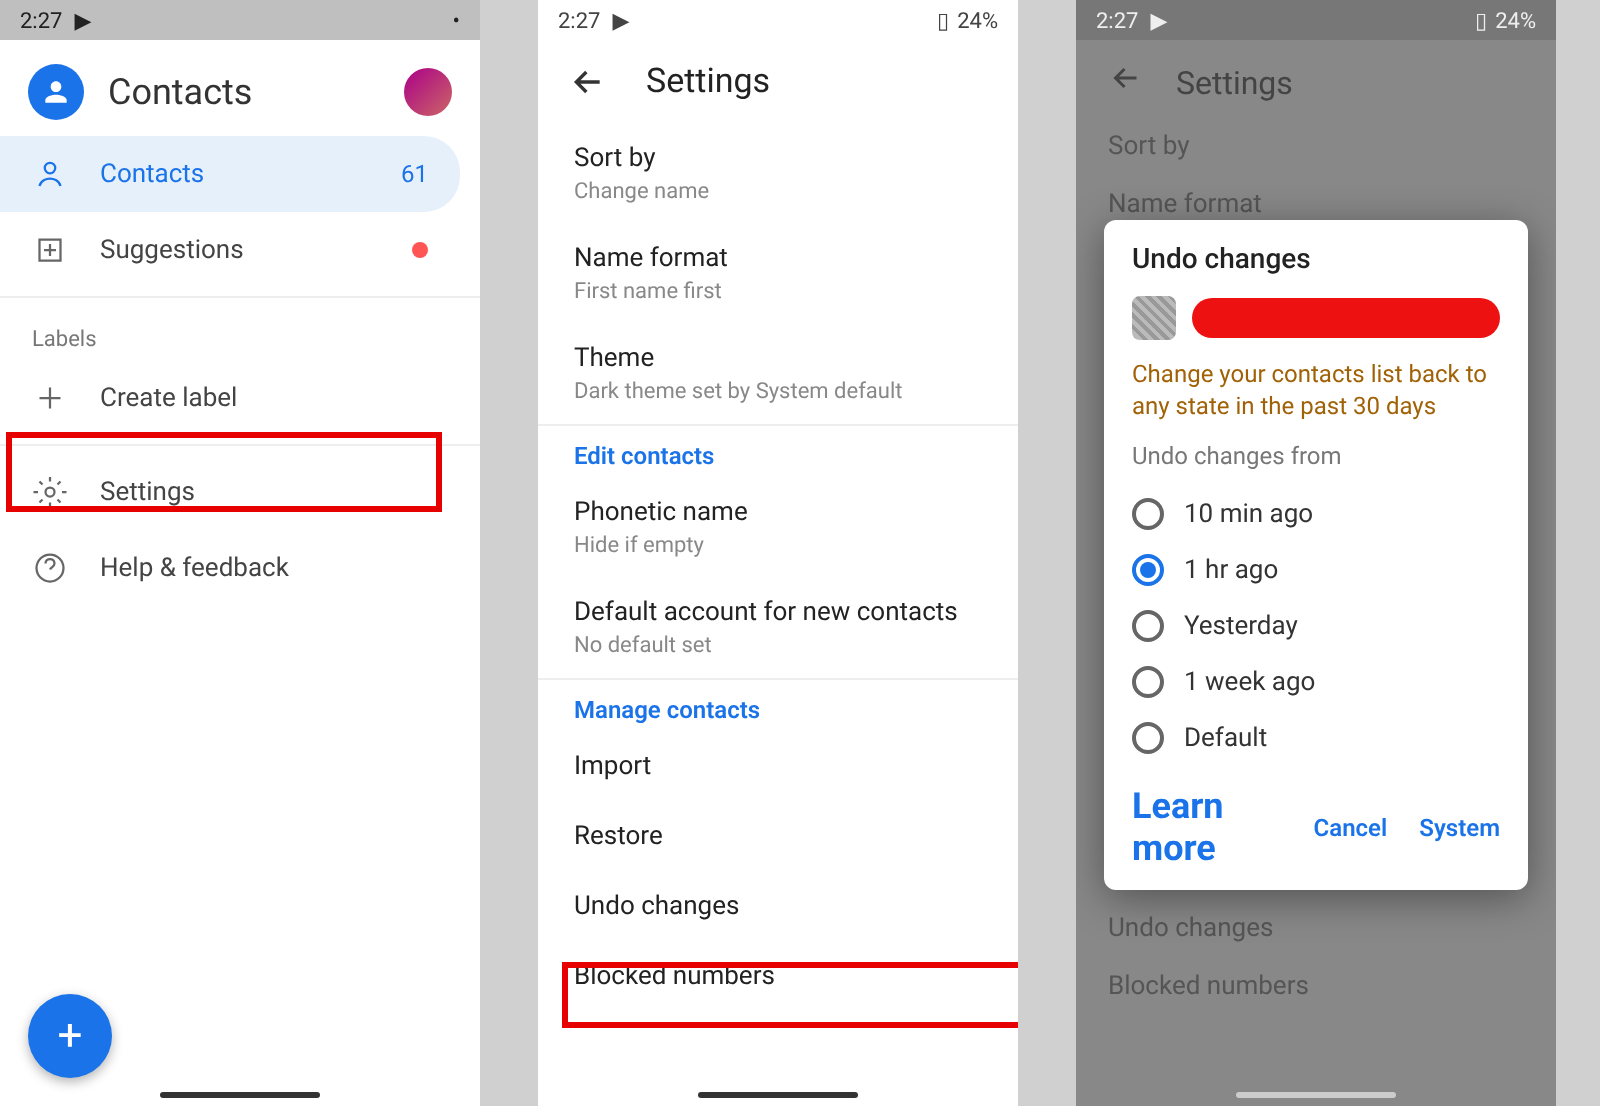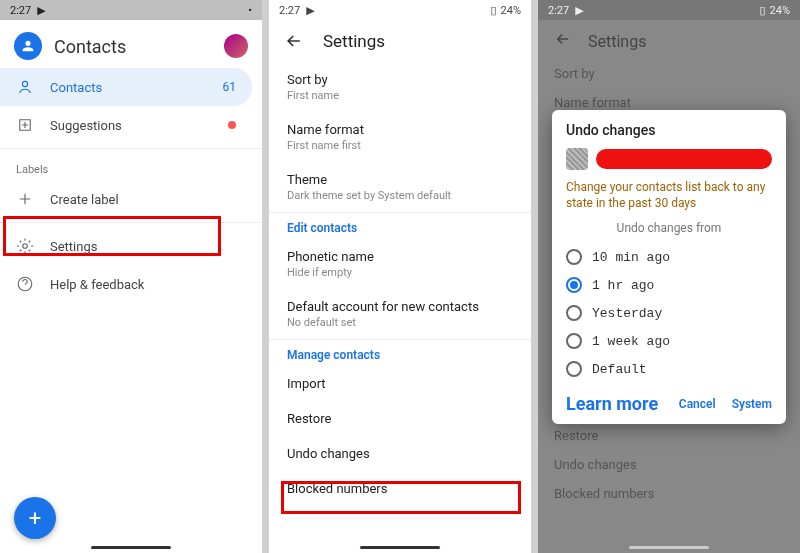--- a/index.html
+++ b/index.html
@@ -1,18 +1,18 @@
 <!DOCTYPE html>
 <html><head>
 <meta charset="utf-8">
 <style>
   * { box-sizing: border-box; margin: 0; padding: 0; }
   html, body { width: 800px; height: 553px; overflow: hidden; font-family: Roboto, Arial, sans-serif; background: #ccc; }
   .stage { position: relative; width: 800px; height: 553px; background:#d0d0d0; }
-  .phone { position: absolute; top: 0; width: 262px; height: 553px; background: #fff; overflow:hidden; }
+  .phone { position: absolute; top: 0; width: 240px; height: 553px; background: #fff; overflow:hidden; }
   .p1 { left: 0; }
   .p2 { left: 269px; }
   .p3 { left: 538px; }
   
   .status { height: 20px; font-size: 11px; color:#444; display:flex; align-items:center; padding:0 10px; }
   .status .left { display:flex; gap:6px; align-items:center; }
   .status .right { margin-left:auto; display:flex; align-items:center; gap:4px; }
   .p1 .status { background:#bfbfbf; color:#222; }
   
   .p1-header { display:flex; align-items:center; padding:12px 14px 8px; }
@@ -46,22 +46,22 @@
   .p3 .status { color:#eee; }
   .bg-settings { position:absolute; top:20px; left:0; right:0; bottom:0; background:#888; color:#444; padding:10px 16px; }
   .bg-settings .hdr { display:flex; align-items:center; gap:16px; margin-bottom:12px; }
   .bg-settings .line { font-size:13px; color:#555; margin:14px 0; }
   .modal { position:absolute; left:14px; right:14px; top:110px; background:#fff; border-radius:6px; padding:12px 14px 10px; box-shadow:0 4px 20px rgba(0,0,0,.4); }
   .modal-title { font-size:14px; color:#222; font-weight:500; margin-bottom:10px; }
   .account-row { display:flex; align-items:center; gap:8px; margin-bottom:10px; }
   .account-av { width:22px; height:22px; border-radius:4px; background:repeating-linear-gradient(45deg,#999,#999 2px,#bbb 2px,#bbb 4px); }
   .red-strip { flex:1; height:20px; background:#ee1111; border-radius:10px; }
   .modal-desc { font-size:12px; color:#a16207; line-height:1.3; margin-bottom:10px; }
-  .modal-sub { font-size:12px; color:#777; margin-bottom:8px;text-align:center; }
-  .radio-row { display:flex; align-items:center; gap:10px; padding:6px 0; font-size:13px; color:#333; cursor:pointer;font-family:Liberation Mono, monospace; }
+  .modal-sub { font-size:12px; color:#777; margin-bottom:8px; }
+  .radio-row { display:flex; align-items:center; gap:10px; padding:6px 0; font-size:13px; color:#333; cursor:pointer; }
   .radio { width:16px; height:16px; border:2px solid #666; border-radius:50%; display:flex; align-items:center; justify-content:center; }
   .radio.selected { border-color:#1a73e8; }
   .radio.selected::after { content:''; width:8px; height:8px; background:#1a73e8; border-radius:50%; }
   .modal-actions { display:flex; align-items:center; margin-top:10px; }
   .modal-actions .link { color:#1a73e8; font-size:18px; font-weight:700; }
   .modal-actions .spacer { flex:1; }
   .modal-actions .btn { color:#1a73e8; font-size:12px; font-weight:600; margin-left:16px; cursor:pointer; }
   .home-pill { position:absolute; bottom:4px; left:50%; transform:translateX(-50%); width:80px; height:3px; background:#333; border-radius:2px; }
   .p3 .home-pill { background:#ccc; }
 </style>
@@ -161,21 +161,21 @@
       <span class="back-arrow">
           <svg viewBox="0 0 24 24" width="20" height="20" stroke="#333" fill="none" stroke-width="2">
             <path d="M19 12H5M11 18l-6-6 6-6"></path>
           </svg>
         </span>
       <span class="p2-title">Settings</span>
     </div>
 
     <div class="setting-row">
       <div class="primary">Sort by</div>
-      <div class="secondary">First name</div>
+      <div class="secondary">Change name</div>
     </div>
     <div class="setting-row">
       <div class="primary">Name format</div>
       <div class="secondary">First name first</div>
     </div>
     <div class="setting-row">
       <div class="primary">Theme</div>
       <div class="secondary">Dark theme set by System default</div>
     </div>
     <div class="thin-sep"></div>

